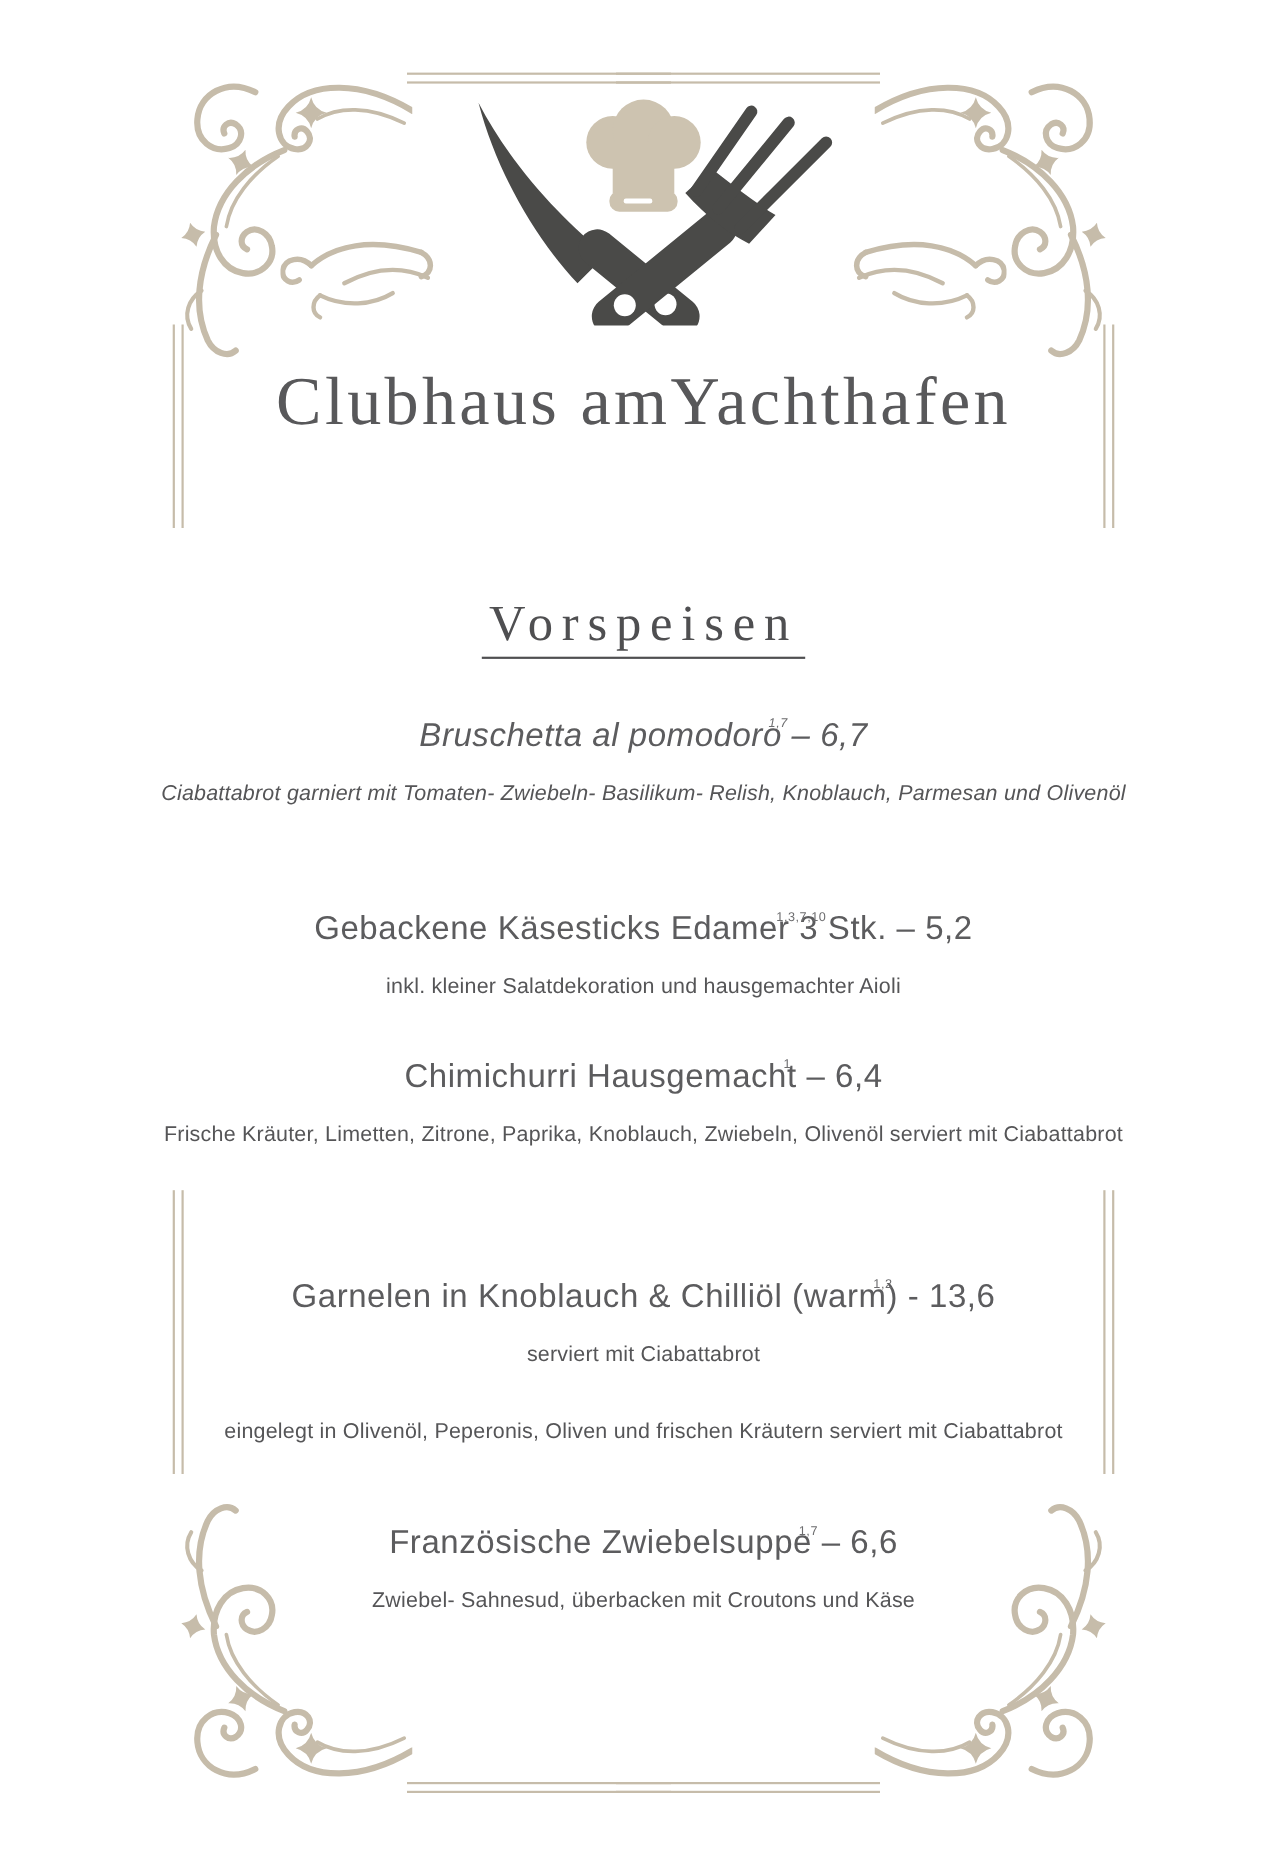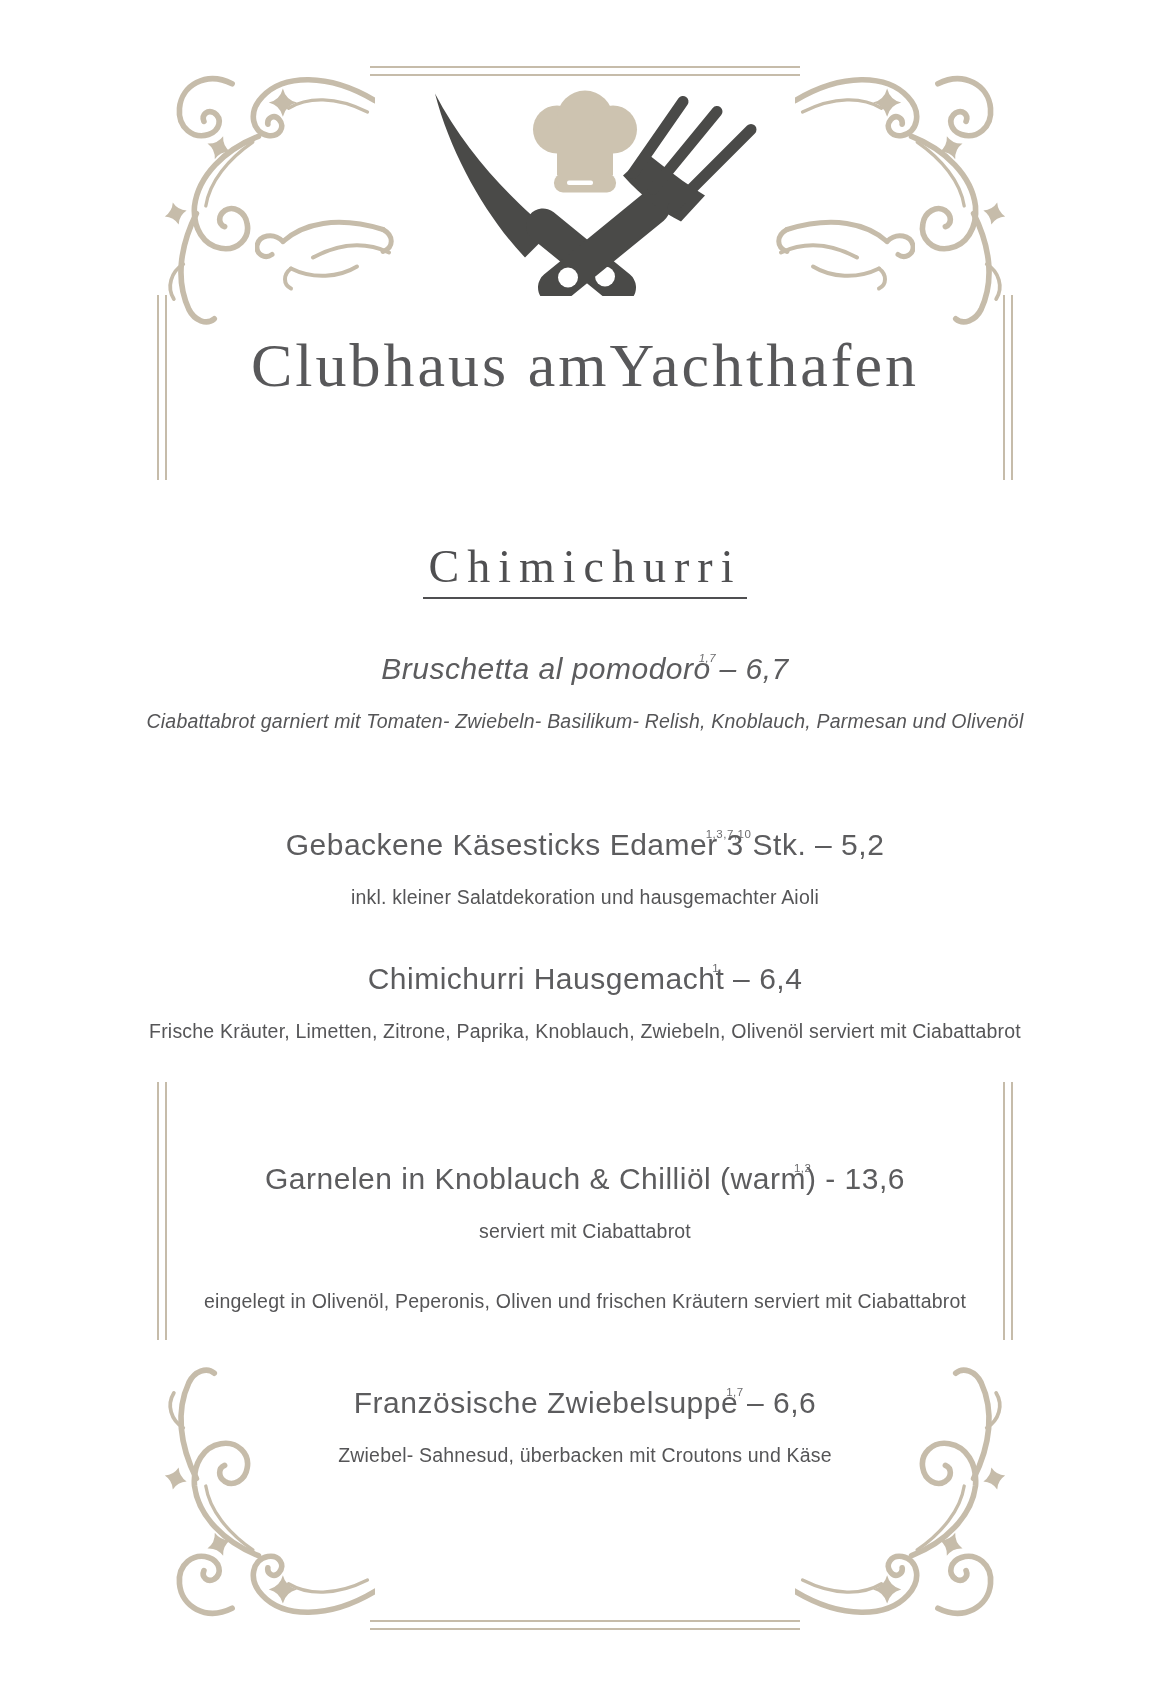--- a/index.html
+++ b/index.html
@@ -155,21 +155,21 @@
           <line x1="418" y1="118" x2="496" y2="40"></line>
         </g>
         <circle cx="313" cy="188" r="10" fill="#ffffff"></circle>
       </g>
     </svg>
   </div>
 
   <div class="title">Clubhaus amYachthafen</div>
 
   <div class="section-heading">
-    <span>Chimichurri</span>
+    <span>Vorspeisen</span>
   </div>
 
   <div class="menu-item mi-0">
     <div class="mi-title"><span>Bruschetta al pomodoro</span><span class="mi-sup">1,7</span><span> – 6,7</span></div>
     <div class="mi-desc">Ciabattabrot garniert mit Tomaten- Zwiebeln- Basilikum- Relish, Knoblauch, Parmesan und Olivenöl</div>
   </div>
 
   <div class="menu-item mi-1">
     <div class="mi-title"><span>Gebackene Käsesticks Edamer</span><span class="mi-sup">1,3,7,10</span><span> 3 Stk. – 5,2</span></div>
     <div class="mi-desc">inkl. kleiner Salatdekoration und hausgemachter Aioli</div>

